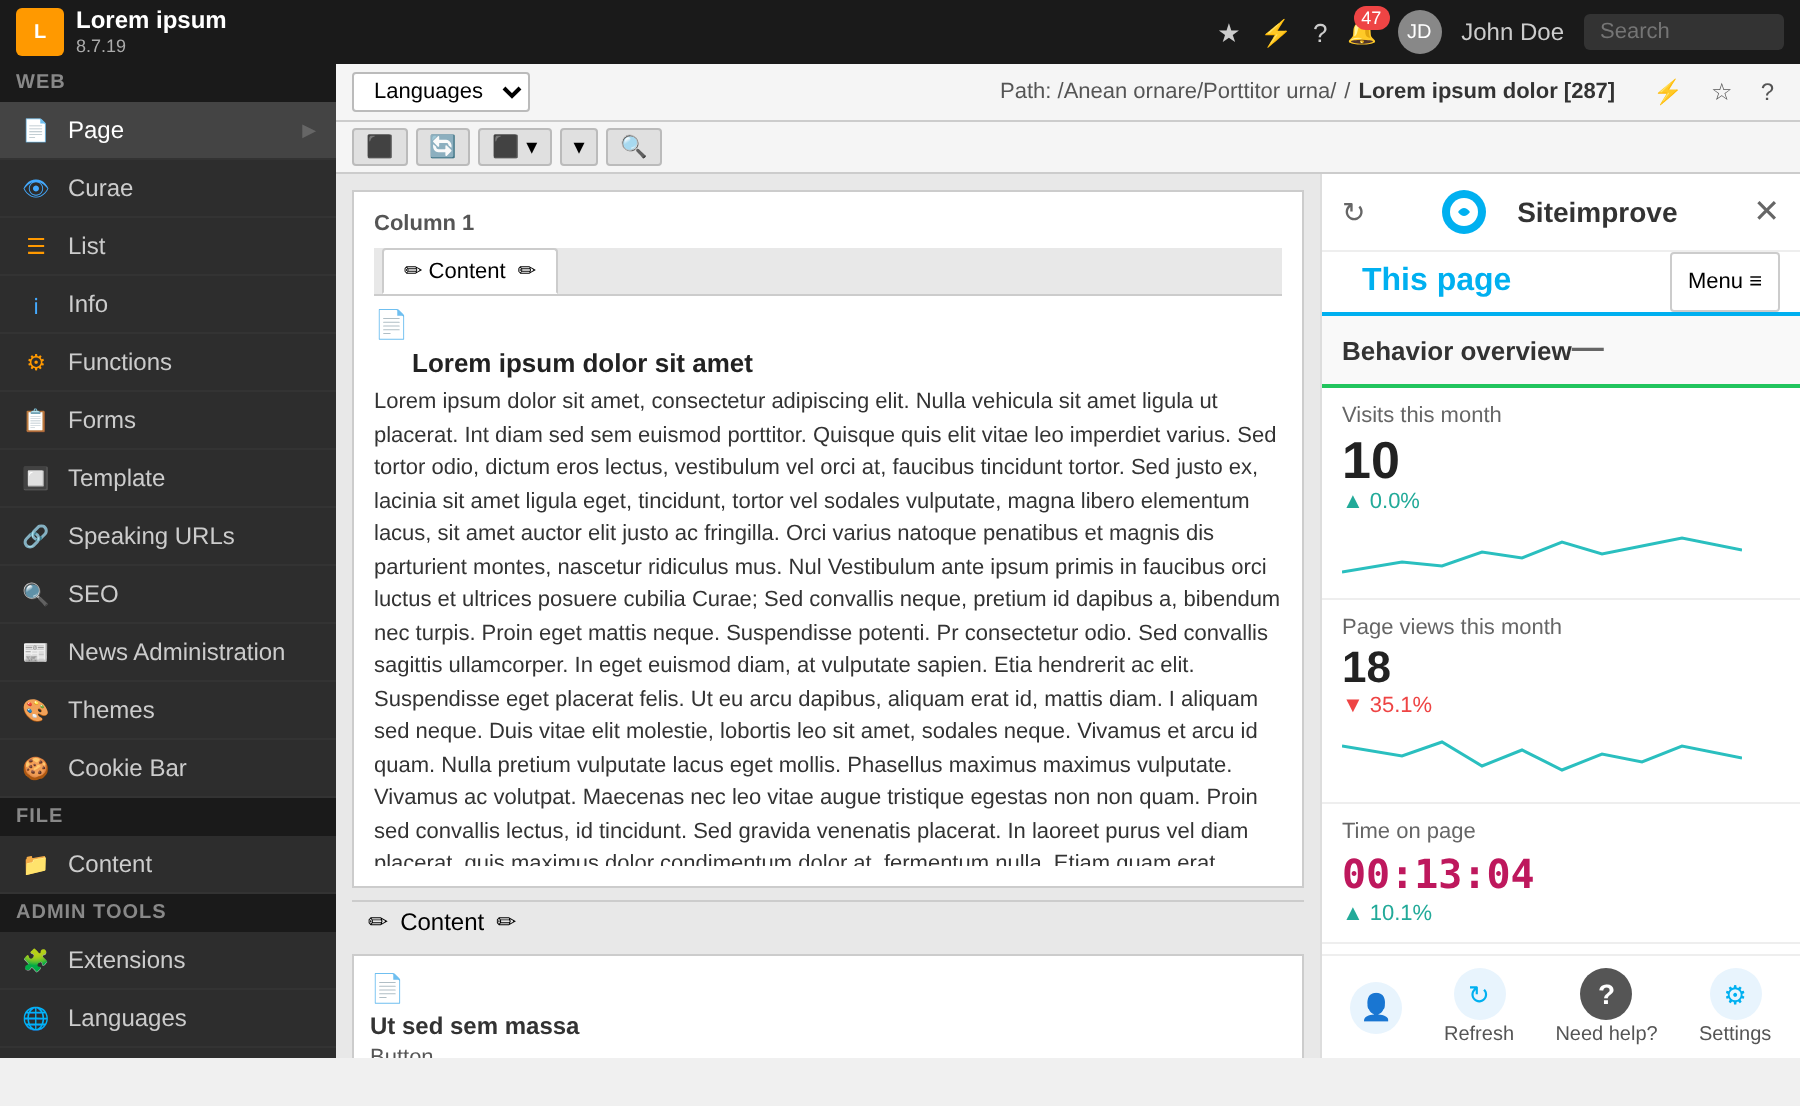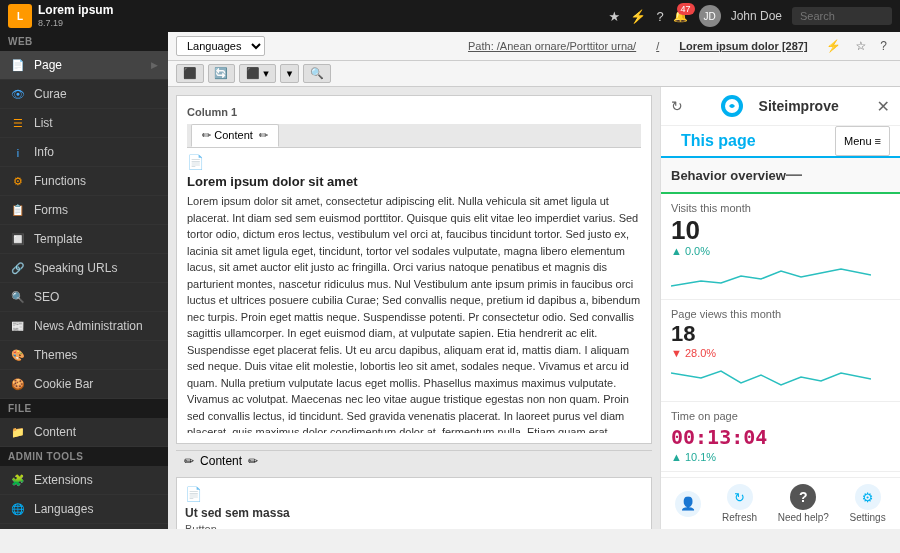--- a/index.html
+++ b/index.html
@@ -156,22 +156,21 @@
       border: 1px solid #bbb;
       border-radius: 2px;
       background: #fff;
     }
     .toolbar-spacer { flex: 1; }
     .path-bar {
       font-size: 11px;
       color: #555;
       display: flex;
       align-items: center;
-      gap: 20px;
-      text-decoration: underline;
+      gap: 4px;
     }
     .path-current {
       font-weight: bold;
       color: #333;
     }
 
     
     .action-bar {
       background: #f5f5f5;
       border-bottom: 1px solid #ccc;
@@ -242,20 +241,21 @@
       align-items: center;
       gap: 4px;
       margin-bottom: 4px;
     }
     .article-icon { font-size: 14px; color: #888; }
     .article-title {
       font-size: 13px;
       font-weight: bold;
       color: #222;
       margin-bottom: 4px;
+      margin-left: 19px;
     }
     .article-text {
       font-size: 11px;
       line-height: 1.5;
       color: #333;
       overflow: hidden;
       max-height: 240px;
     }
     .bottom-content-tab {
       background: #e8e8e8;
@@ -656,21 +656,21 @@
               <polyline points="0,25 30,20 50,22 70,15 90,18 110,10 130,16 150,12 170,8 200,14" fill="none" stroke="#2abfbf" stroke-width="1.5"></polyline>
             </svg>
           </div>
         </div>
 
         <div class="si-metric">
           <div class="si-metric-label">Page views this month</div>
           <div class="si-metric-value-medium">18</div>
           <div class="si-metric-change down">
             <span>▼</span>
-            <span>28.0%</span>
+            <span>35.1%</span>
           </div>
           <div class="sparkline">
             <svg width="200" height="30" viewBox="0 0 200 30">
               <polyline points="0,10 30,15 50,8 70,20 90,12 110,22 130,14 150,18 170,10 200,16" fill="none" stroke="#2abfbf" stroke-width="1.5"></polyline>
             </svg>
           </div>
         </div>
 
         <div class="si-metric">
           <div class="si-metric-label">Time on page</div>

